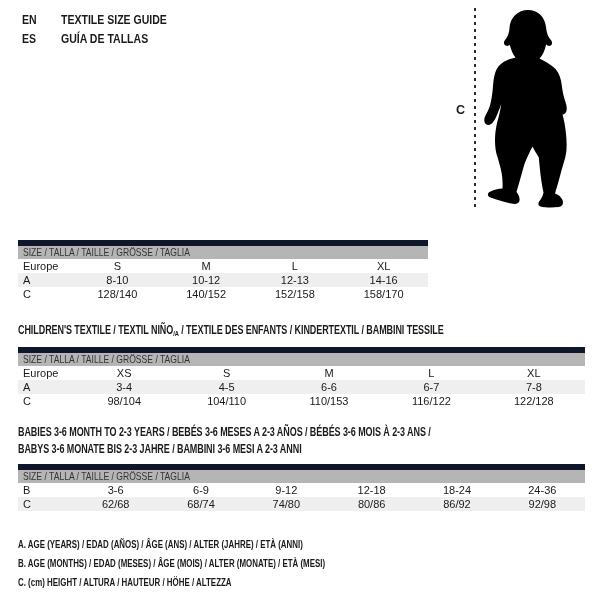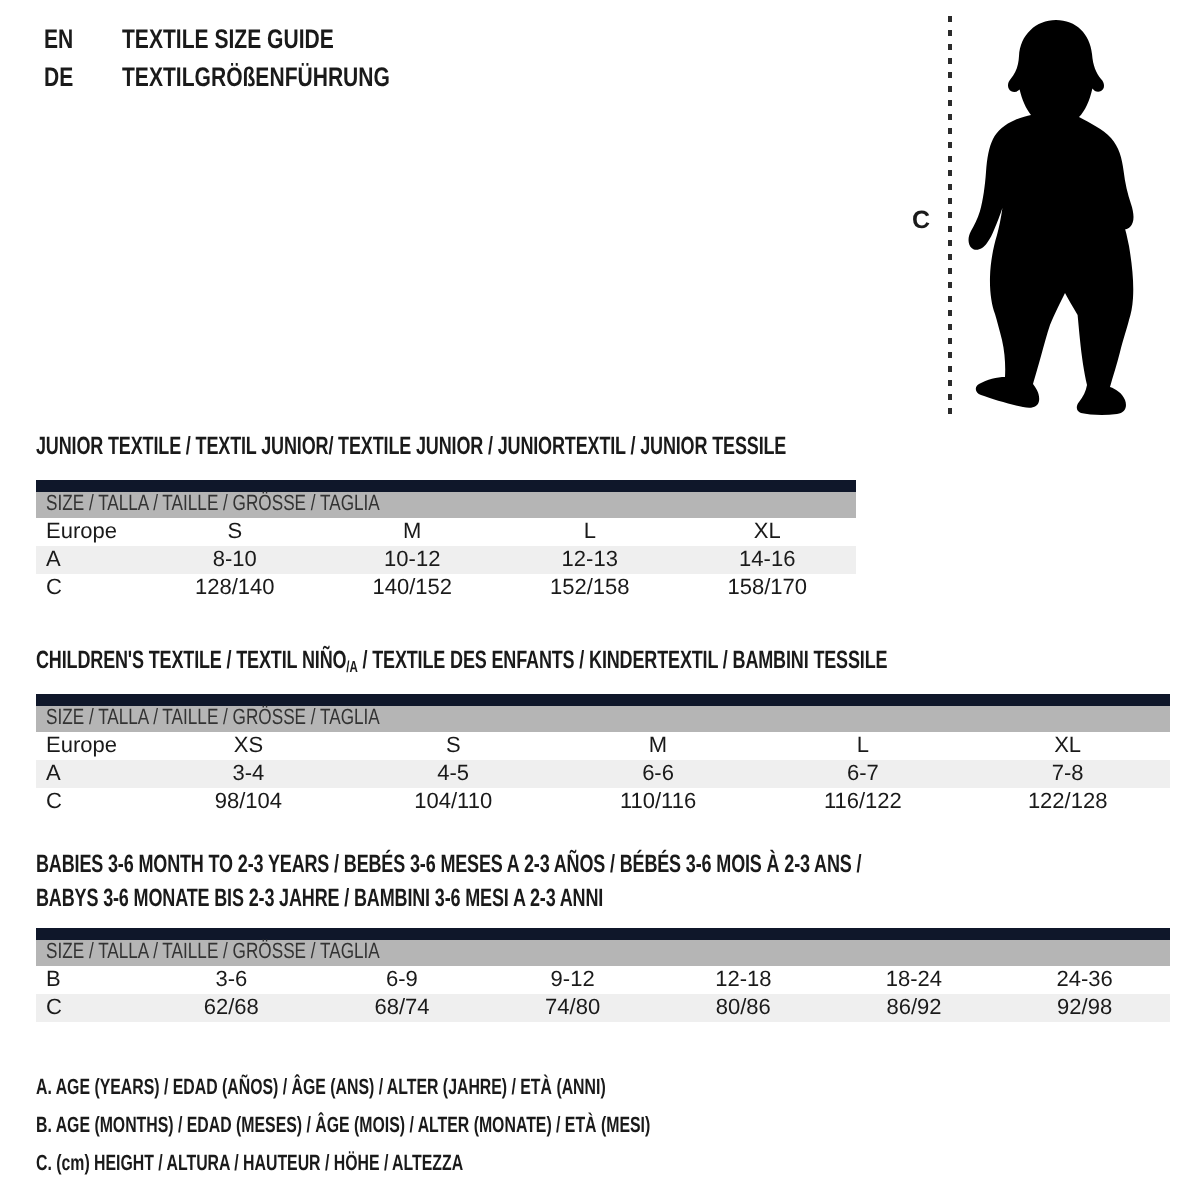--- a/index.html
+++ b/index.html
@@ -44,21 +44,21 @@
   .legend { position:absolute; left:18px; top:535px; }
   .legend-line { height:19px; line-height:19px; font-size:11px; font-weight:bold; white-space:nowrap; }
 </style>
 </head>
 <body>
 
 <div class="page">
 
   <div class="lang-block">
     <div class="lang-line"><span class="cond75"><span class="lang-code">EN</span><span>TEXTILE SIZE GUIDE</span></span></div>
-    <div class="lang-line"><span class="cond75"><span class="lang-code">DE</span><span>TEXTILGRÖßENFÜHRUNG</span></span></div>
+    <div class="lang-line"><span class="cond75"><span class="lang-code">ES</span><span>GUÍA DE TALLAS</span></span></div>
   </div>
 
   <div class="measure-line"></div>
   <div class="measure-label">C</div>
   <svg class="baby-svg" width="90" height="204" viewBox="0 0 90 204">
     <path fill="#000000" d="M46 2
       C56 2 63 9 64 19 C64.5 25 66 28.5 68.5 31.5 C70.5 33.5 70.5 36.5 68.5 37.5
       C66.8 38.4 65.2 37.6 64.2 36.2 C62.8 42.5 60.5 47.5 57.5 50.5
       C63 53.5 69.5 56.5 73.5 61 C77.5 65.5 79 71 79.8 77.5 C80.5 83.5 81.8 89 83.5 94
       C85 98.5 85.5 103 83 105.5 C80.5 107.8 76.8 106.5 76 102.5 C75.4 99.5 75.6 95.5 76.2 92
@@ -74,23 +74,20 @@
       C20.8 175 20.5 168.5 19 162 C17.8 157 16.5 152.5 15.5 149
       C13.8 144.5 12.8 138 13 130.5 C13.2 123.5 14.5 116 16.5 109.5
       C17.5 106 18.5 101 19.2 96 C18 99.5 16.5 103.5 15.2 106.5 C14.2 109 13 111.5 11.5 113.5
       C9.5 116.5 6 118 3.8 116 C1.8 114.2 1.8 110.5 3.5 107.5 C5 104.8 6.8 101.5 8 97.5
       C9.5 92 10.5 85 11 78 C11.5 71 12.5 65.5 14.5 61.5 C16.5 57.5 20.5 54 25.5 52
       C28.5 50.8 31.5 50 33.5 49.5 C31 46.5 29 42 27.8 36.8
       C26.8 37.9 25.2 38.4 23.6 37.6 C21.6 36.6 21.4 33.6 23.4 31.4
       C25.8 28.6 27.2 25.2 27.5 20 C28 9.5 36 2 46 2 Z"></path>
   </svg>
 
-  <div class="sec-title" style="top:216px">
-    <span class="cond">JUNIOR TEXTILE / TEXTIL JUNIOR/ TEXTILE JUNIOR / JUNIORTEXTIL / JUNIOR TESSILE</span>
-  </div>
   <div class="size-table" style="top:240px; width:410px">
     <div class="size-bar"><span class="cond75">SIZE / TALLA / TAILLE / GRÖSSE / TAGLIA</span></div>
     <div class="t-row">
       <span class="t-label">Europe</span>
       <span class="t-cell">S</span>
       <span class="t-cell">M</span>
       <span class="t-cell">L</span>
       <span class="t-cell">XL</span>
     </div>
     <div class="t-row stripe">
@@ -127,21 +124,21 @@
       <span class="t-cell">3-4</span>
       <span class="t-cell">4-5</span>
       <span class="t-cell">6-6</span>
       <span class="t-cell">6-7</span>
       <span class="t-cell">7-8</span>
     </div>
     <div class="t-row">
       <span class="t-label">C</span>
       <span class="t-cell">98/104</span>
       <span class="t-cell">104/110</span>
-      <span class="t-cell">110/116</span>
+      <span class="t-cell">110/153</span>
       <span class="t-cell">116/122</span>
       <span class="t-cell">122/128</span>
     </div>
   </div>
 
   <div class="sec-title two-line" style="top:424px">
     <span class="cond">BABIES 3-6 MONTH TO 2-3 YEARS / BEBÉS 3-6 MESES A 2-3 AÑOS / BÉBÉS 3-6 MOIS À 2-3 ANS /</span><br>
     <span class="cond">BABYS 3-6 MONATE BIS 2-3 JAHRE / BAMBINI 3-6 MESI A 2-3 ANNI</span>
   </div>
   <div class="size-table" style="top:464px; width:567px">

